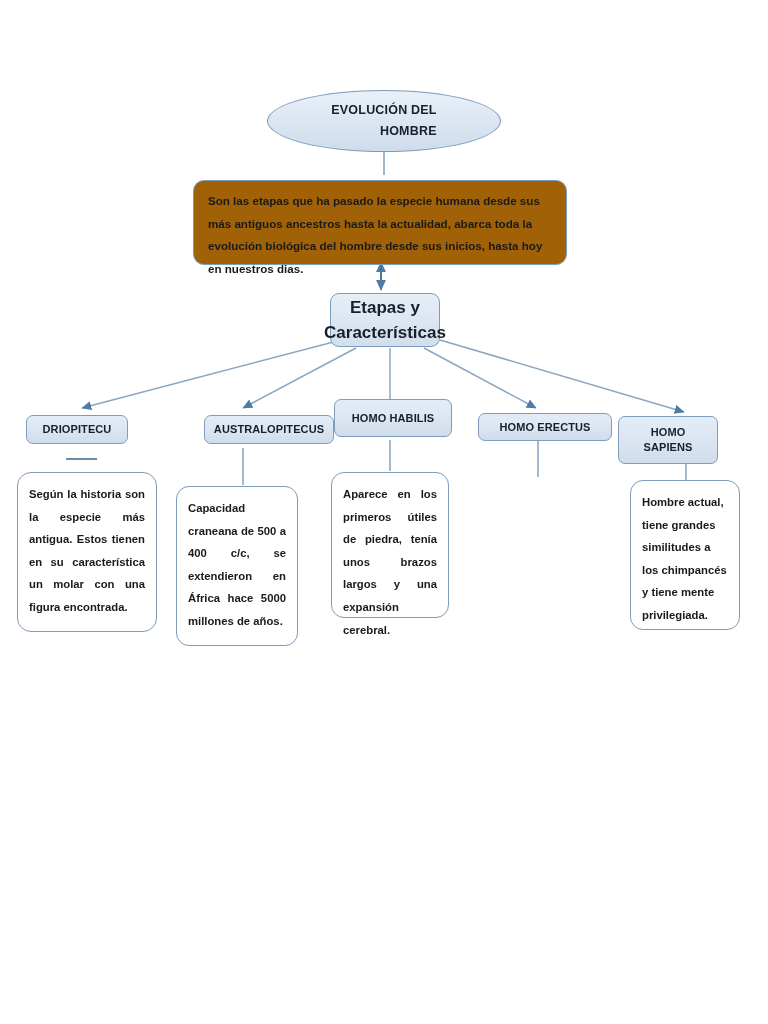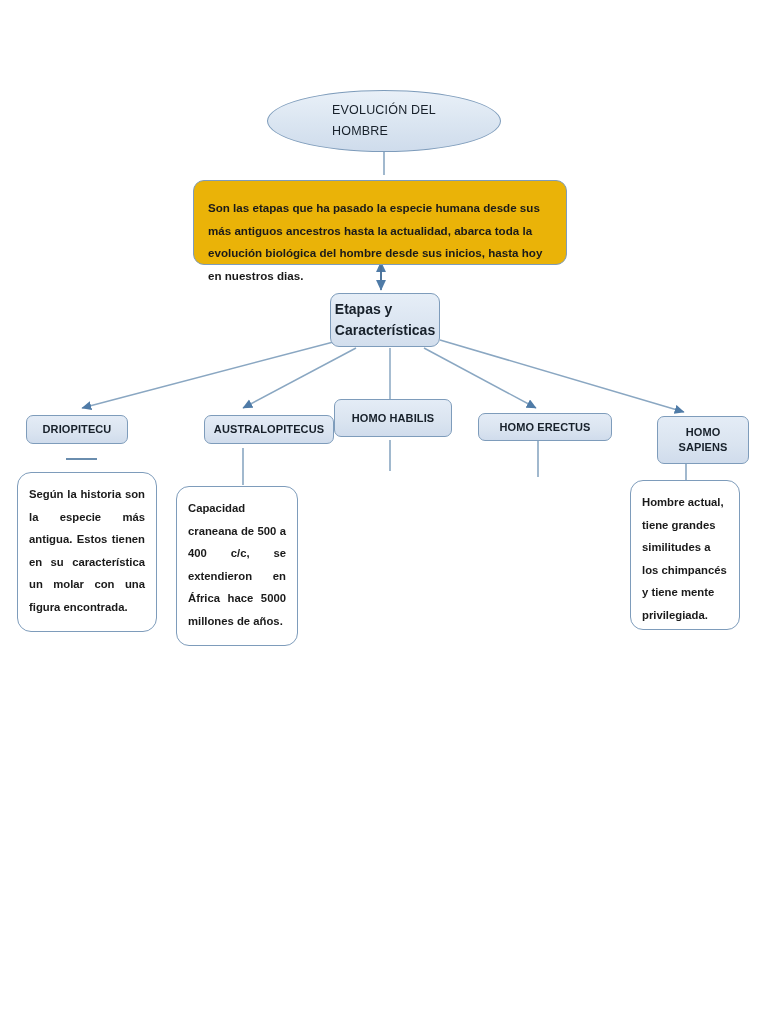--- a/index.html
+++ b/index.html
@@ -35,51 +35,52 @@
     align-items: center;
     justify-content: center;
     color: #17202a;
   }
 
   .ellipse-node {
     border: 1.4px solid #7e9cbb;
     border-radius: 50%;
     background: linear-gradient(to bottom, #e9f0f8 0%, #dae5f1 55%, #cfdcec 100%);
     font-size: 12.5px;
-    font-weight: normal;
+    font-weight: bold;
     letter-spacing: .2px;
     line-height: 1.65;
-    text-align: left;
+    text-align: right;
   }
 
   .intro-node {
     border: 1.4px solid #7e9cbb;
     border-radius: 11px;
-    background: #eab308;
+    background: #a16207;
     font-size: 11.6px;
     line-height: 1.95;
     text-align: left;
-    padding: 16px 16px 9px 14px;
+    padding: 9px 16px 9px 14px;
     align-items: flex-start;
     justify-content: flex-start;
     font-weight: bold;
     color: #1a1a1a;
   }
   .intro-node .txt {
     display: block;
     width: 100%;
   }
 
   .stage-node {
     border: 1.4px solid #7e9cbb;
     border-radius: 9px;
     background: linear-gradient(to bottom, #e6eef7 0%, #dbe5f1 60%, #d2deed 100%);
-    font-size: 14px;
+    font-size: 17px;
     font-weight: bold;
     line-height: 1.5;
+    text-align: center;
   }
 
   .cat-node {
     border: 1.4px solid #7e9cbb;
     border-radius: 7px;
     background: linear-gradient(to bottom, #e4ecf6 0%, #dae4f0 60%, #d0dcec 100%);
     font-size: 11px;
     font-weight: bold;
     letter-spacing: .1px;
     line-height: 1.35;
@@ -172,34 +173,37 @@
   </div>
 
   <div class="node cat-node" style="left:334px; top:399px; width:118px; height:38px;">
     <span>HOMO HABILIS</span>
   </div>
 
   <div class="node cat-node" style="left:478px; top:413px; width:134px; height:28px;">
     <span>HOMO ERECTUS</span>
   </div>
 
-  <div class="node cat-node" style="left:657px; top:416px; width:92px; height:48px;">
+  <div class="node cat-node" style="left:618px; top:416px; width:100px; height:48px;">
     <div>
       <div>HOMO</div>
       <div>SAPIENS</div>
     </div>
   </div>
 
   <div class="node desc-node just" style="left:17px; top:472px; width:140px; height:160px;border-radius:14px;">
     <span class="txt">Según la historia son la especie más antigua. Estos tienen en su característica un molar con una figura encontrada.</span>
   </div>
 
   <div class="node desc-node just" style="left:176px; top:486px; width:122px; height:160px;">
     <span class="txt">Capacidad craneana de 500 a 400 c/c, se extendieron en África hace 5000 millones de años.</span>
   </div>
 
+  <div class="node desc-node just" style="left:331px; top:472px; width:118px; height:146px;">
+    <span class="txt">Aparece en los primeros útiles de piedra, tenía unos brazos largos y una expansión cerebral.</span>
+  </div>
 
 
   <div class="node desc-node left" style="left:630px; top:480px; width:110px; height:150px;">
     <span class="txt">Hombre actual, tiene grandes similitudes a los chimpancés y tiene mente privilegiada.</span>
   </div>
 
 </div>
 
 </body></html>

